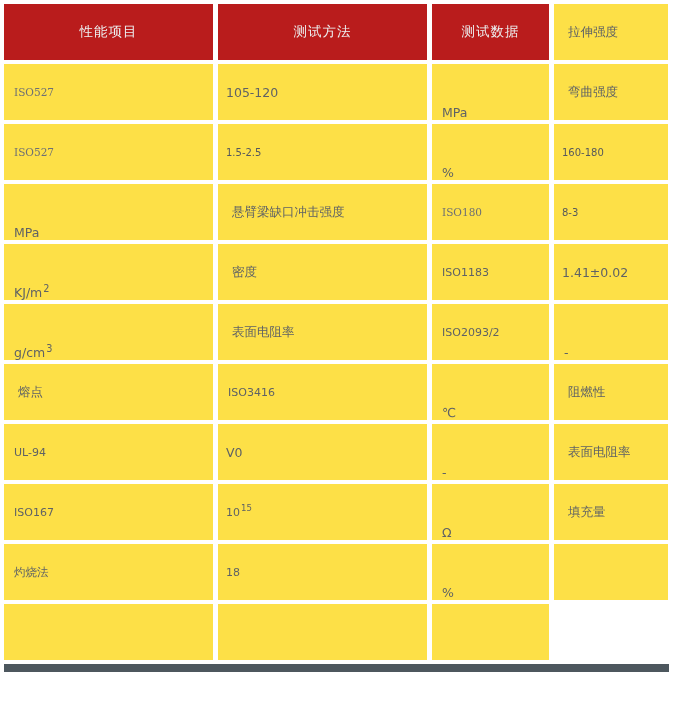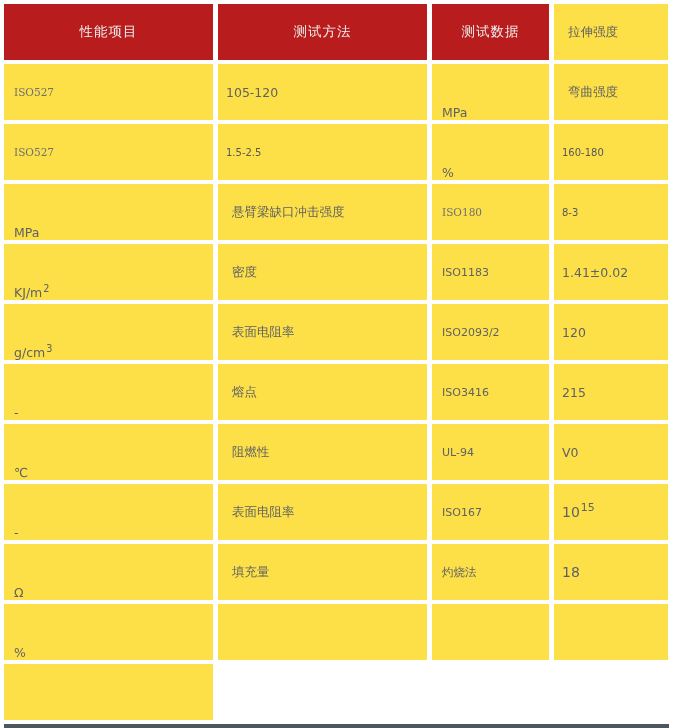--- a/index.html
+++ b/index.html
@@ -35,21 +35,21 @@
     padding-left: 0;
     font-size: 13.5px;
     letter-spacing: 1px;
   }
   
   .m-sm { font-size: 10.5px; font-family: "DejaVu Serif", serif; color: #6e7073; }
   .m-md { font-size: 11px; }
   .m-xs { font-size: 11.5px; }
   .v-lg { font-size: 10px; color: #55585c; }
   .v-md { font-size: 12.5px; }
-  .v-sm { font-size: 14px; }
+  .v-sm { font-size: 11px; }
   .u-md { font-size: 12.5px; }
   sup { font-size: 0.78em; line-height: 0; margin-left: 1px; }
   .footer-bar {
     height: 8px;
     margin: 0 4px;
     margin-top: 4px;
     background: #4d575e;
   }
 </style>
 </head>
@@ -125,36 +125,30 @@
   <div class="cell c-unit">
       <span class="u-md"><span>g/cm</span><sup>3</sup></span>
     </div>
 
   <div class="cell c-prop">
       <span>表面电阻率</span>
     </div>
   <div class="cell c-method">
       <span class="m-md">ISO2093/2</span>
     </div>
-  <div class="cell c-value">
-      <span class="v-md"><span>120</span><sup></sup></span>
-    </div>
   <div class="cell c-unit">
       <span class="u-md"><span>-</span><sup></sup></span>
     </div>
 
   <div class="cell c-prop">
       <span>熔点</span>
     </div>
   <div class="cell c-method">
       <span class="m-md">ISO3416</span>
     </div>
-  <div class="cell c-value">
-      <span class="v-md"><span>215</span><sup></sup></span>
-    </div>
   <div class="cell c-unit">
       <span class="u-md"><span>℃</span><sup></sup></span>
     </div>
 
   <div class="cell c-prop">
       <span>阻燃性</span>
     </div>
   <div class="cell c-method">
       <span class="m-md">UL-94</span>
     </div>

